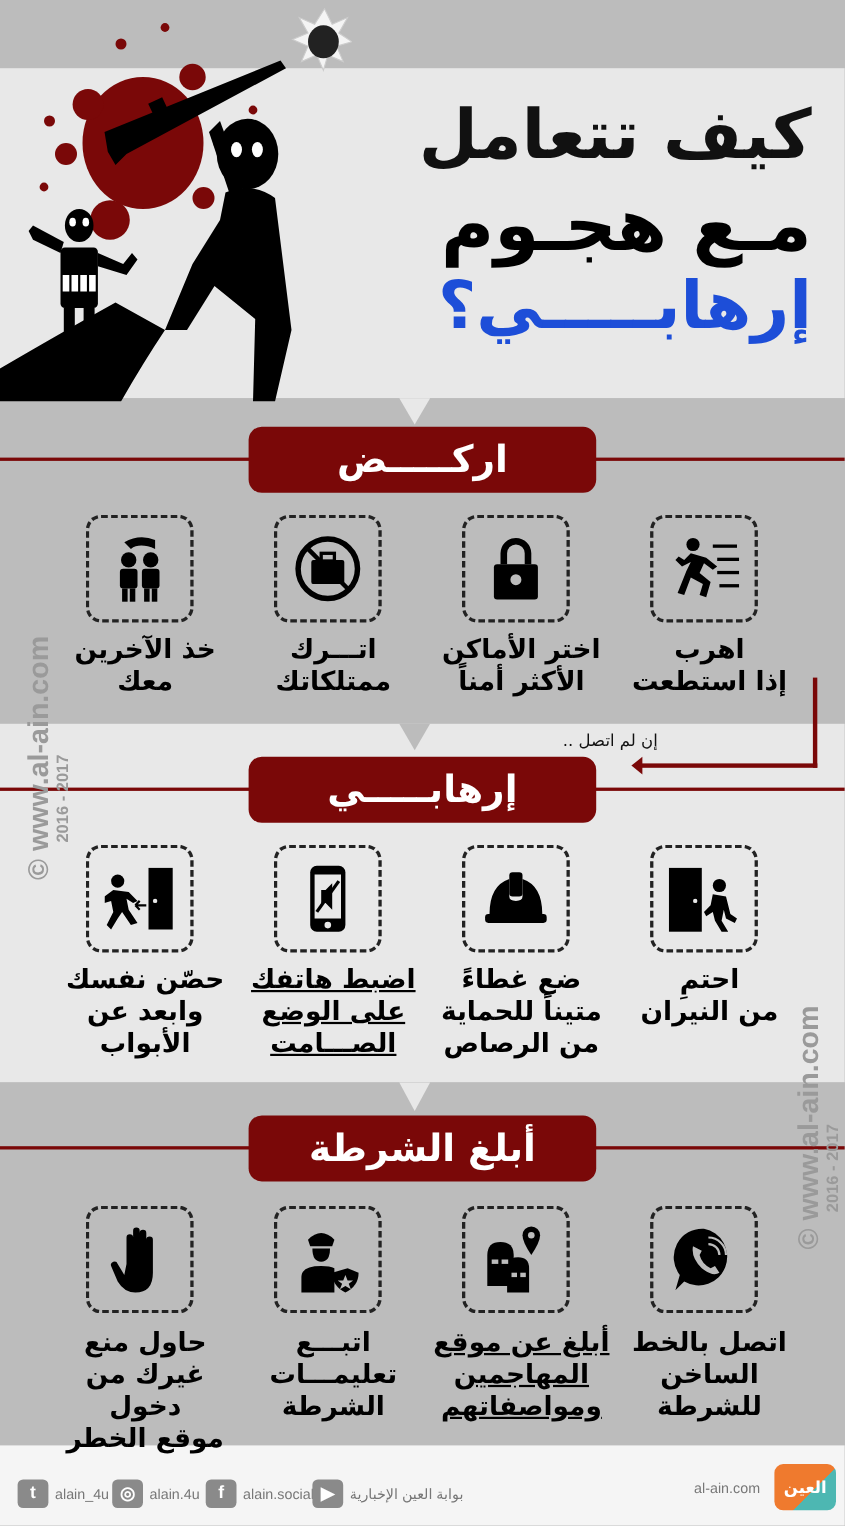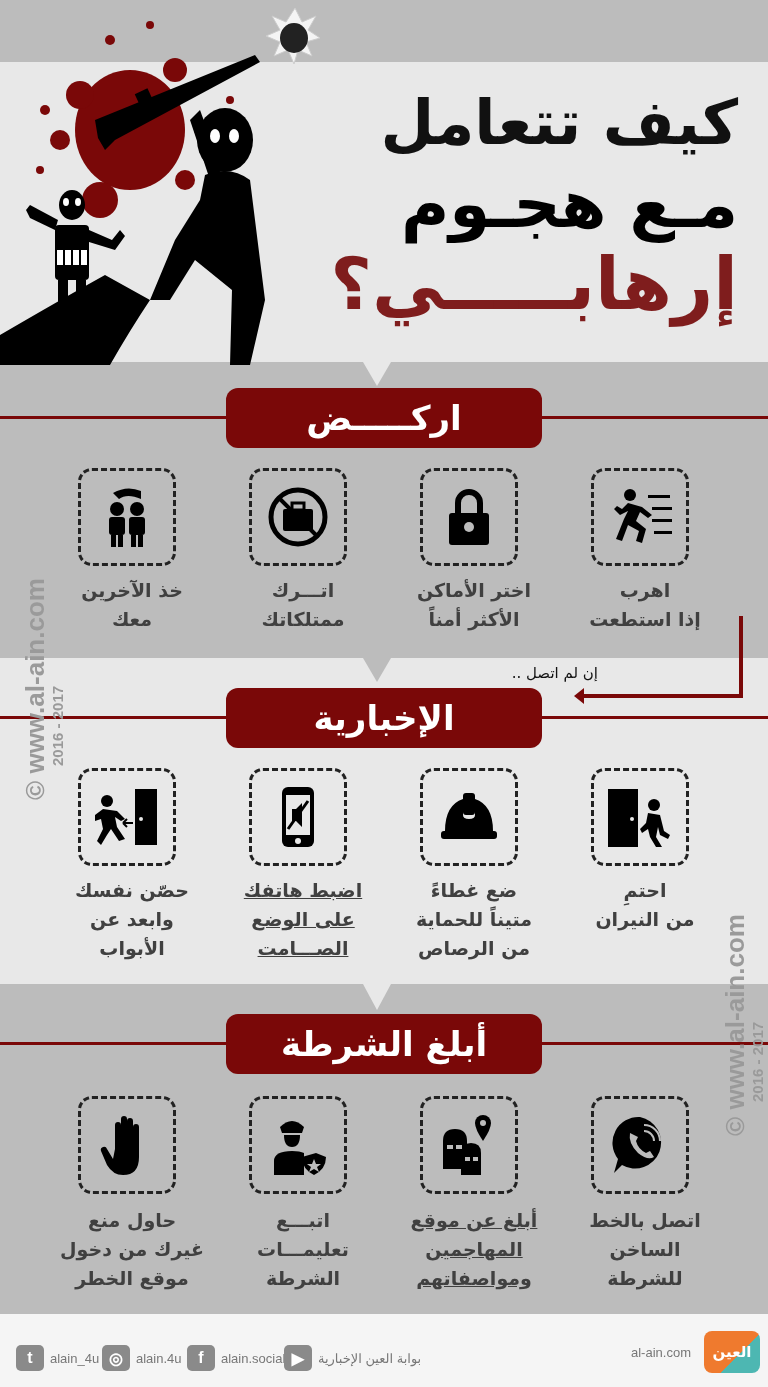--- a/index.html
+++ b/index.html
@@ -11,28 +11,28 @@
   .b-s1 { top: 362px; height: 296px; background: #bcbcbc; }
   .b-s2 { top: 658px; height: 326px; background: #e8e8e8; }
   .b-s3 { top: 984px; height: 330px; background: #bcbcbc; }
   .b-foot { top: 1314px; height: 73px; background: #f5f5f5; }
 
   .pointer { position: absolute; left: 363px; width: 0; height: 0; border-left: 14px solid transparent; border-right: 14px solid transparent; }
 
   .title { position: absolute; right: 30px; text-align: right; direction: rtl; font-weight: bold; line-height: 1; }
   .t1 { top: 92px; font-size: 62px; color: #111; }
   .t2 { top: 172px; font-size: 66px; color: #000000; }
-  .t3 { top: 248px; font-size: 72px; color: #7f1d1d; }
+  .t3 { top: 248px; font-size: 60px; color: #1d4ed8; }
 
   .hline { position: absolute; left: 0; width: 768px; height: 3px; background: #7a0808; }
   .sec-pill { position: absolute; left: 226px; width: 316px; height: 60px; background: #7a0808; border-radius: 12px; color: #fff; font-size: 34px; font-weight: bold; text-align: center; line-height: 60px; direction: rtl; }
 
   .card { position: absolute; width: 98px; height: 98px; border: 3px dashed #222; border-radius: 14px; display: flex; align-items: center; justify-content: center; }
   .card svg { width: 64px; height: 64px; }
-  .label { position: absolute; width: 170px; text-align: center; direction: rtl; font-size: 19px; font-weight: bold; color: #404040; line-height: 29px; }
+  .label { position: absolute; width: 170px; text-align: center; direction: rtl; font-size: 24px; font-weight: bold; color: #000000; line-height: 29px; }
 
   .wm { position: absolute; color: #9a9a9a; font-weight: bold; transform: rotate(-90deg); transform-origin: left top; white-space: nowrap; font-family: "Liberation Sans", sans-serif; }
   .wm .big { font-size: 26px; }
   .wm .small { font-size: 15px; display: block; line-height: 14px; margin-left: 34px; }
 
   .ifnot { position: absolute; right: 170px; top: 664px; font-size: 15px; direction: rtl; color: #111; }
   .redpath { position: absolute; background: #7a0808; }
 
   .foot-item { position: absolute; top: 1345px; display: flex; align-items: center; gap: 6px; color: #777; font-size: 13px; font-family: "Liberation Sans", sans-serif; }
   .sq { width: 28px; height: 26px; background: #8a8a8a; border-radius: 5px; display: flex; align-items: center; justify-content: center; color: #fff; font-weight: bold; font-size: 16px; }
@@ -152,21 +152,21 @@
 ممتلكاتك</div>
 <div class="label" style="left:47px;top:576px;white-space:pre-line;">خذ الآخرين
 معك</div>
 
 <div class="redpath" style="left:739px;top:616px;width:4px;height:82px;"></div>
 <div class="redpath" style="left:580px;top:694px;width:163px;height:4px;"></div>
 <div class="abs" style="left:574px;top:688px;width:0;height:0;border-top:8px solid transparent;border-bottom:8px solid transparent;border-right:10px solid #7a0808;"></div>
 <div class="ifnot">إن لم اتصل ..</div>
 
 <div class="hline" style="top:716px;"></div>
-<div class="sec-pill" style="top:688px;">الإخبارية</div>
+<div class="sec-pill" style="top:688px;">إرهابـــــي</div>
 
 <div class="card" style="left:591px;top:768px;">
   <svg viewBox="0 0 64 64">
       <rect x="0" y="4" width="30" height="58"></rect>
       <circle cx="24" cy="34" r="2" fill="#e8e8e8"></circle>
       <circle cx="46" cy="20" r="6"></circle>
       <path d="M40 28 L52 30 L56 46 L62 50 L60 54 L52 50 L50 42 L48 52 L54 62 L48 62 L42 52 L40 44 L34 48 L32 44 L38 38 Z"></path>
     </svg>
 </div>
 <div class="card" style="left:420px;top:768px;">

